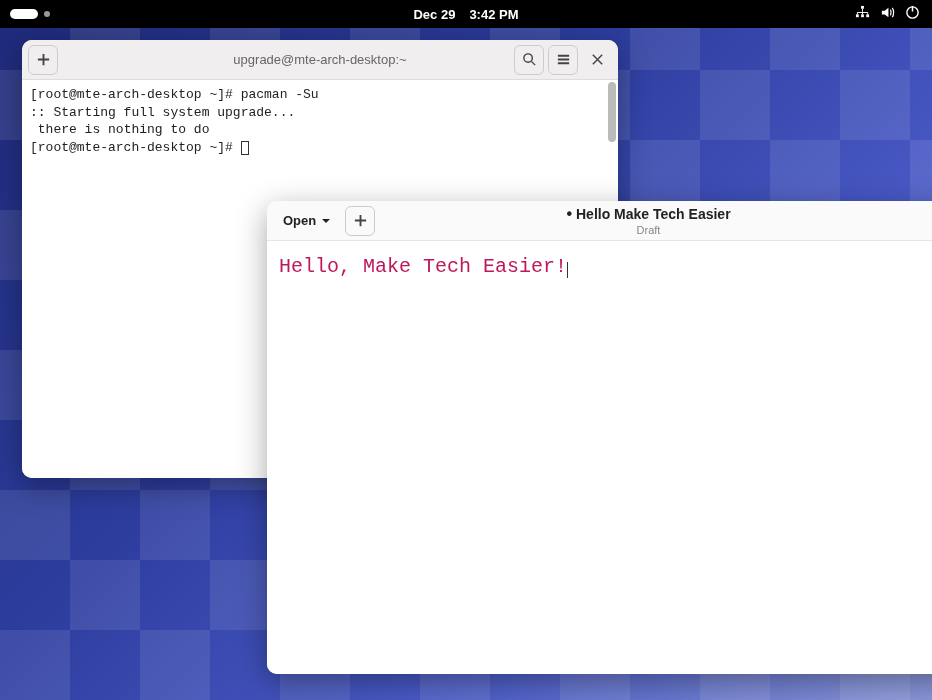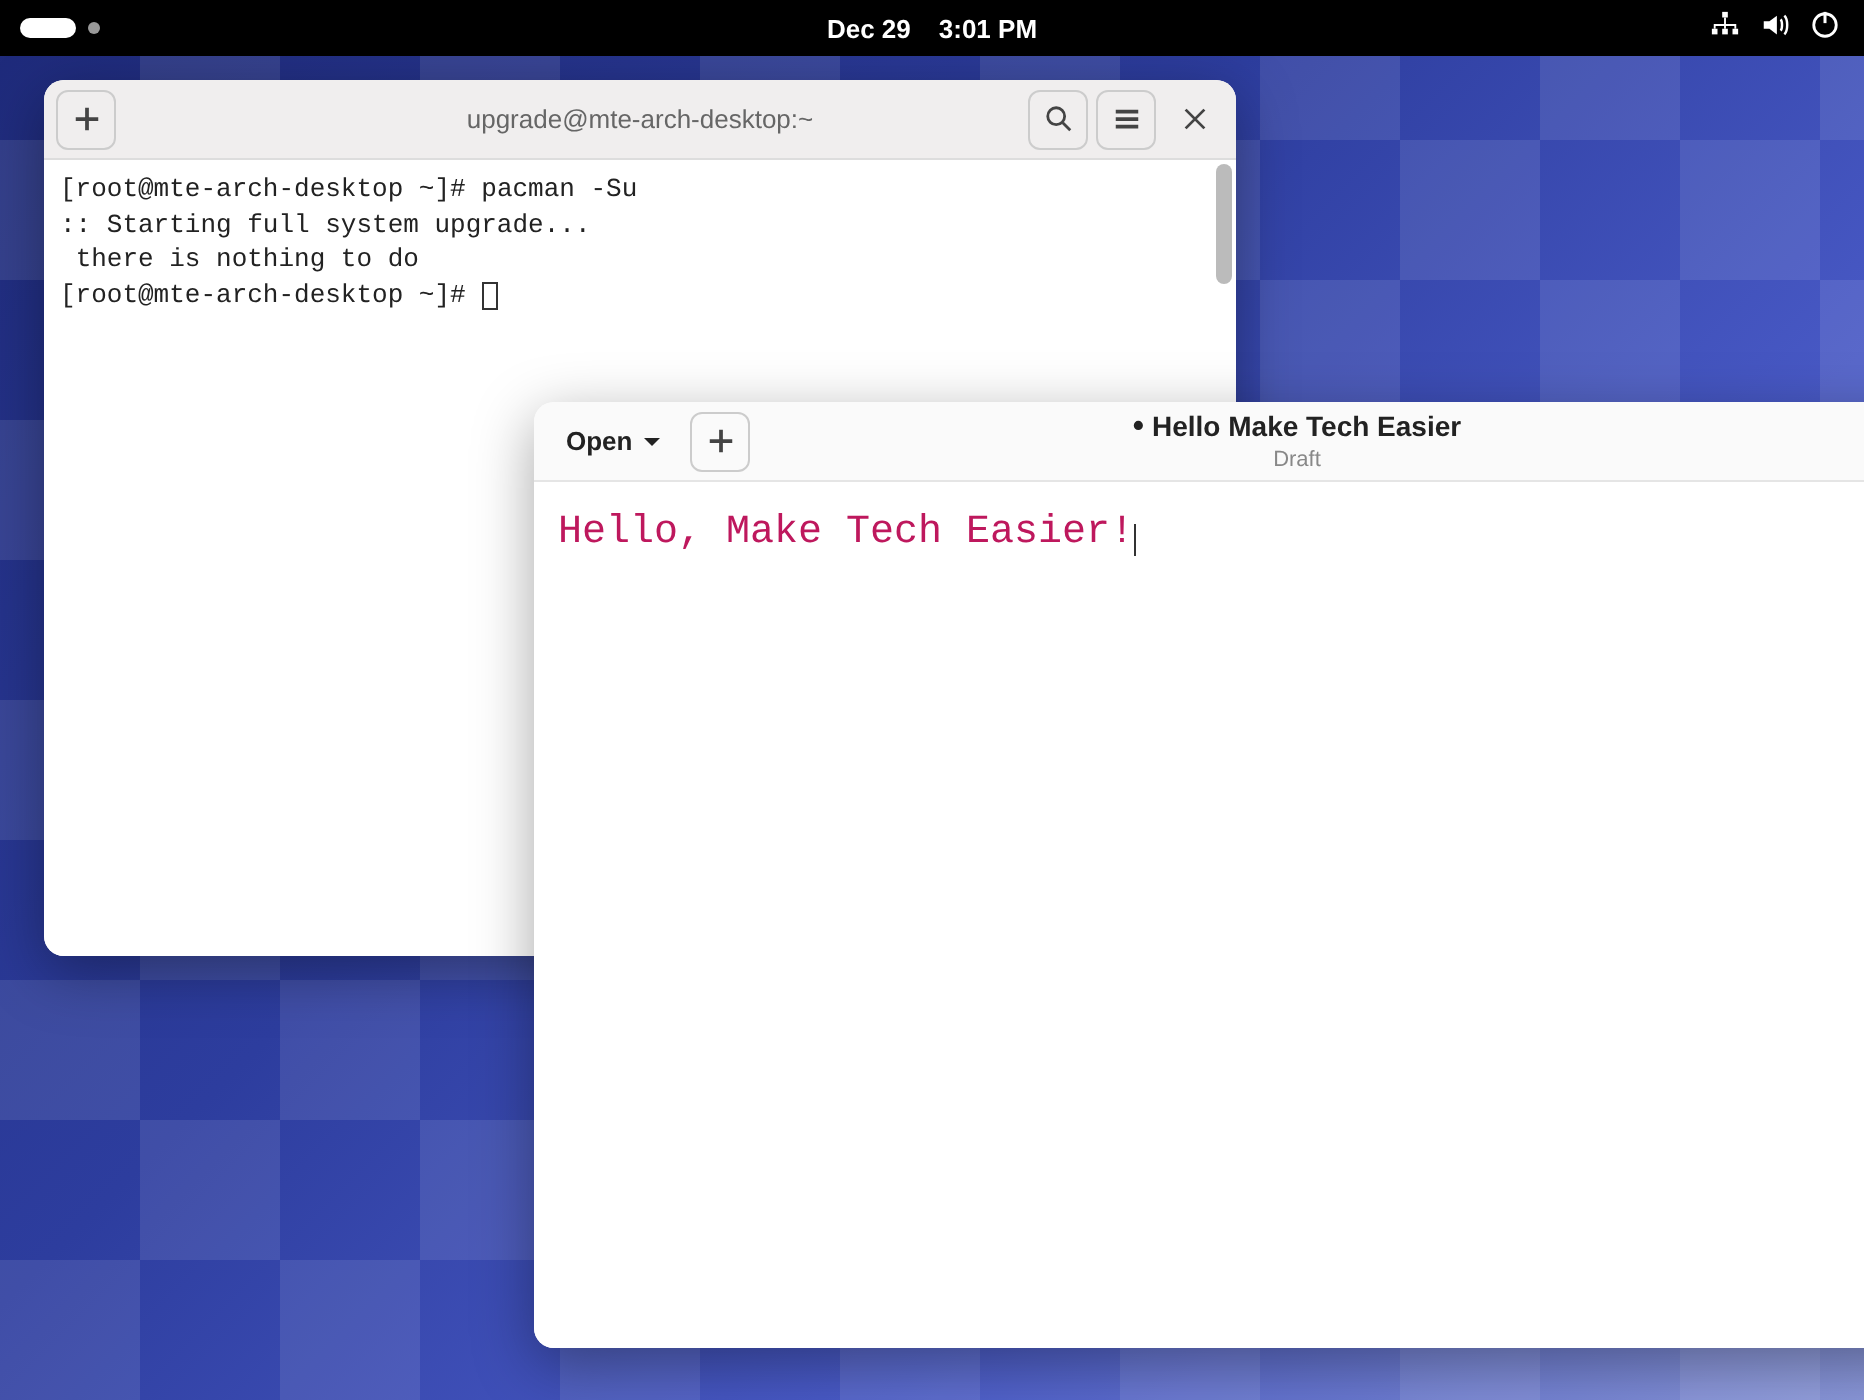--- a/index.html
+++ b/index.html
@@ -265,21 +265,21 @@
 
 <div class="desktop"></div>
 
 <div class="top-panel">
   <div class="panel-left">
     <div class="activities-pill"></div>
     <div class="activities-dot"></div>
   </div>
   <div class="panel-center">
     <span>Dec 29</span>
-    <span>3:01 PM</span>
+    <span>3:42 PM</span>
   </div>
   <div class="panel-right">
     <span>
       <svg viewBox="0 0 16 16">
           <rect x="6.5" y="1" width="3" height="3"></rect>
           <rect x="1" y="10" width="3" height="3"></rect>
           <rect x="6.5" y="10" width="3" height="3"></rect>
           <rect x="12" y="10" width="3" height="3"></rect>
           <path d="M8 4v3M2.5 10V8h11v2M8 7v3" stroke="#fff" stroke-width="1" fill="none"></path>
         </svg>

